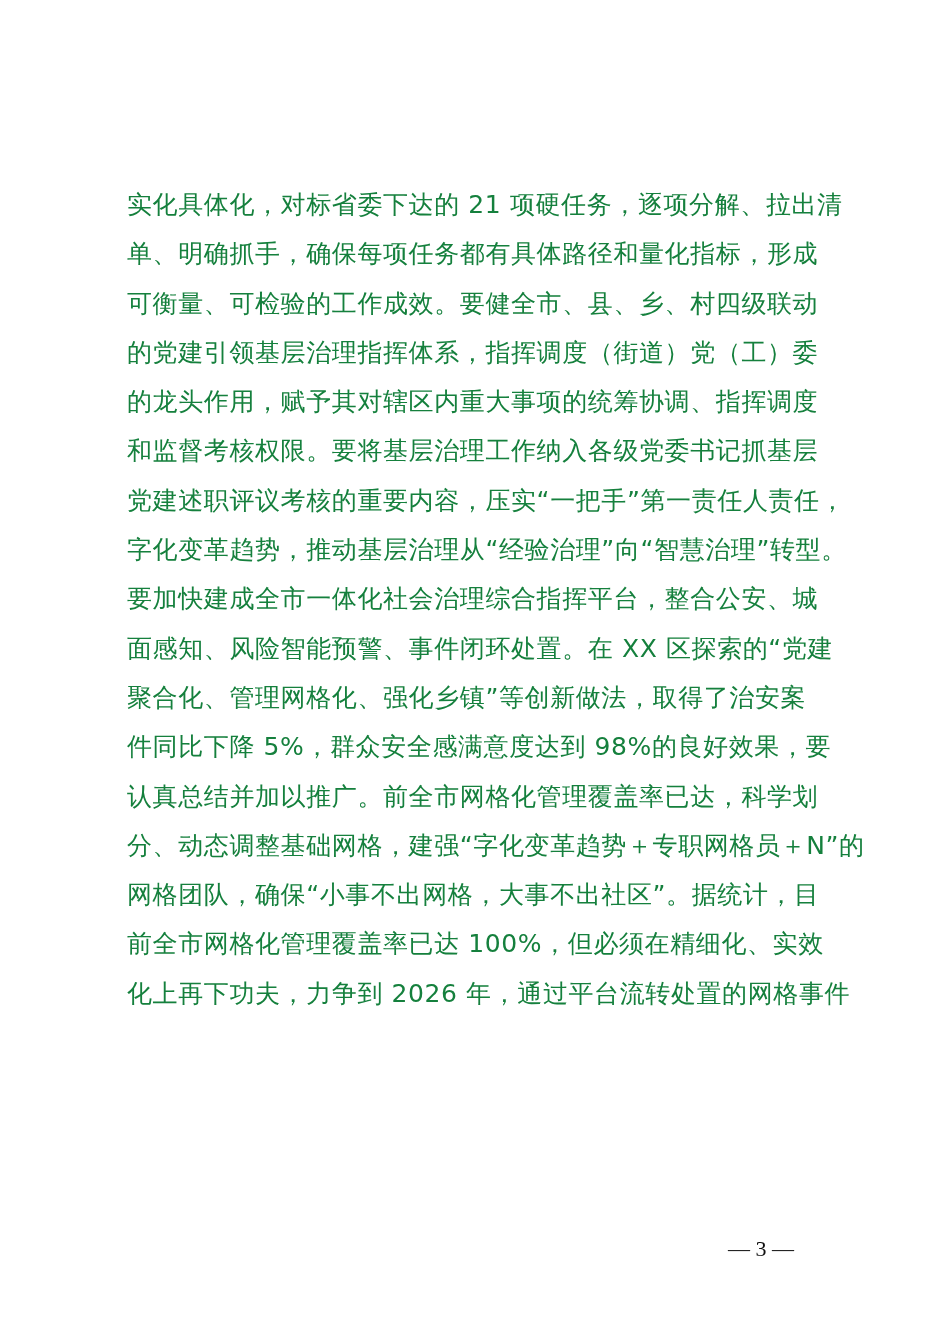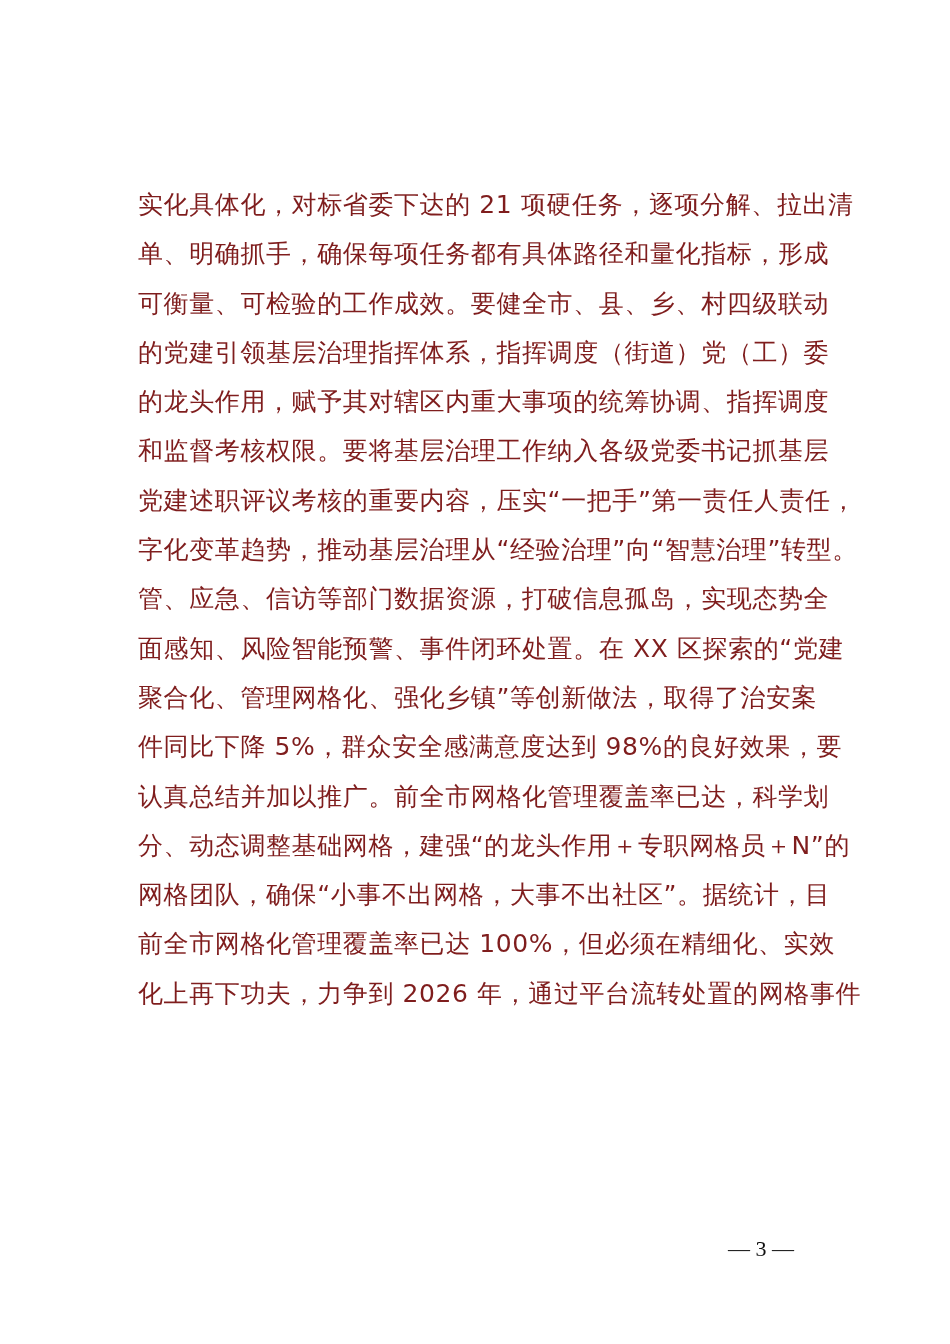--- a/index.html
+++ b/index.html
@@ -25,24 +25,23 @@
     left: 127px;
     top: 184px;
     width: 710px;
   }
   .line {
     display: block;
     height: 49.3px;
     line-height: 42px;
     font-family: "DejaVu Sans", "Liberation Sans", sans-serif;
     font-size: 25px;
-    color: #7f1d1d;
+    color: #15803d;
     white-space: nowrap;
     letter-spacing: 0.6px;
-    margin-left: 11px;
   }
   .line.indent {
     padding-left: 52px;
   }
   .page-number {
     position: absolute;
     left: 720px;
     top: 1236px;
     width: 82px;
     text-align: center;
@@ -62,26 +61,26 @@
       <span class="line">单、明确抓手，确保每项任务都有具体路径和量化指标，形成</span>
       <span class="line">可衡量、可检验的工作成效。要健全市、县、乡、村四级联动</span>
       <span class="line">的党建引领基层治理指挥体系，指挥调度（街道）党（工）委</span>
       <span class="line">的龙头作用，赋予其对辖区内重大事项的统筹协调、指挥调度</span>
       <span class="line">和监督考核权限。要将基层治理工作纳入各级党委书记抓基层</span>
       <span class="line">党建述职评议考核的重要内容，压实“一把手”第一责任人责任，</span>
     </div>
 
     <div>
       <span class="line">字化变革趋势，推动基层治理从“经验治理”向“智慧治理”转型。</span>
-      <span class="line">管、应急、信访等部门数据资源，打破信息孤岛，实现态势全</span>
+      <span class="line">要加快建成全市一体化社会治理综合指挥平台，整合公安、城</span>
       <span class="line">面感知、风险智能预警、事件闭环处置。在 XX 区探索的“党建</span>
       <span class="line">聚合化、管理网格化、强化乡镇”等创新做法，取得了治安案</span>
       <span class="line">件同比下降 5%，群众安全感满意度达到 98%的良好效果，要</span>
       <span class="line">认真总结并加以推广。前全市网格化管理覆盖率已达，科学划</span>
-      <span class="line">分、动态调整基础网格，建强“的龙头作用＋专职网格员＋N”的</span>
+      <span class="line">分、动态调整基础网格，建强“字化变革趋势＋专职网格员＋N”的</span>
       <span class="line">网格团队，确保“小事不出网格，大事不出社区”。据统计，目</span>
       <span class="line">前全市网格化管理覆盖率已达 100%，但必须在精细化、实效</span>
       <span class="line">化上再下功夫，力争到 2026 年，通过平台流转处置的网格事件</span>
     </div>
   </div>
 
   <div class="page-number">— 3 —</div>
 </div>
 
 </body></html>

